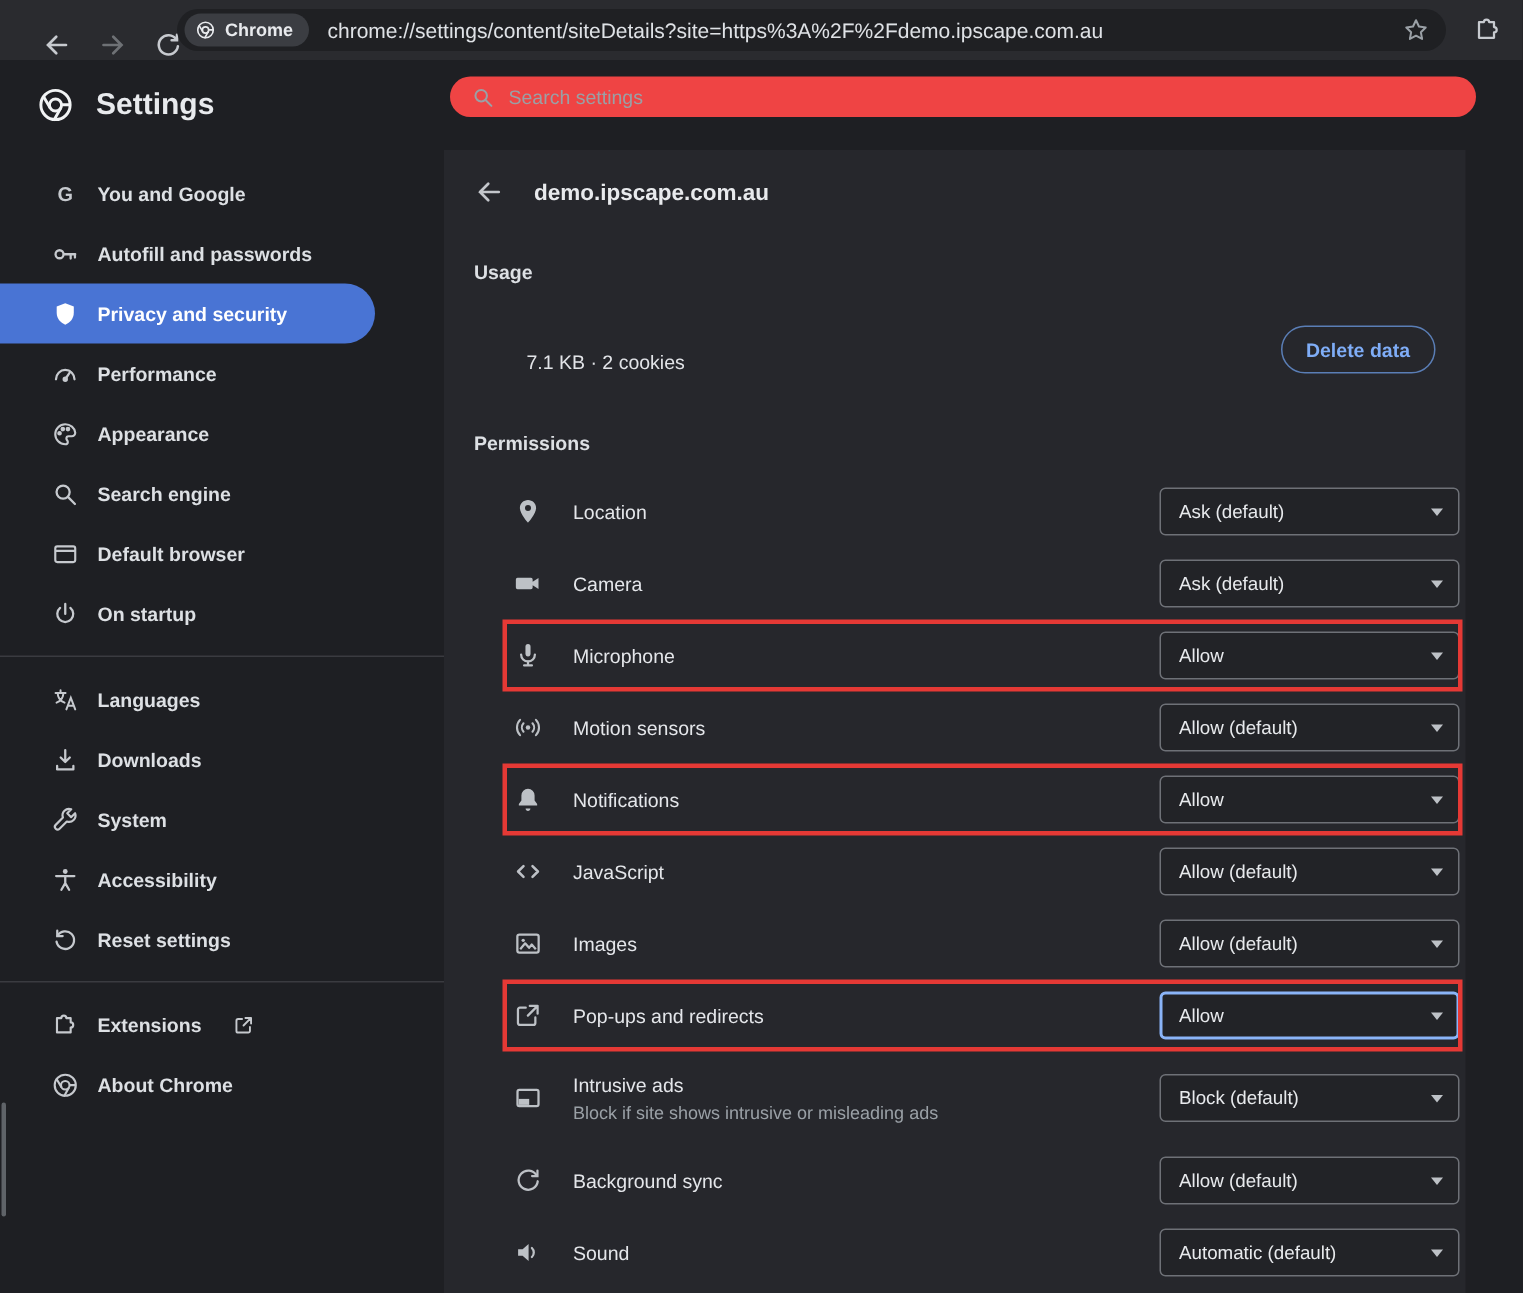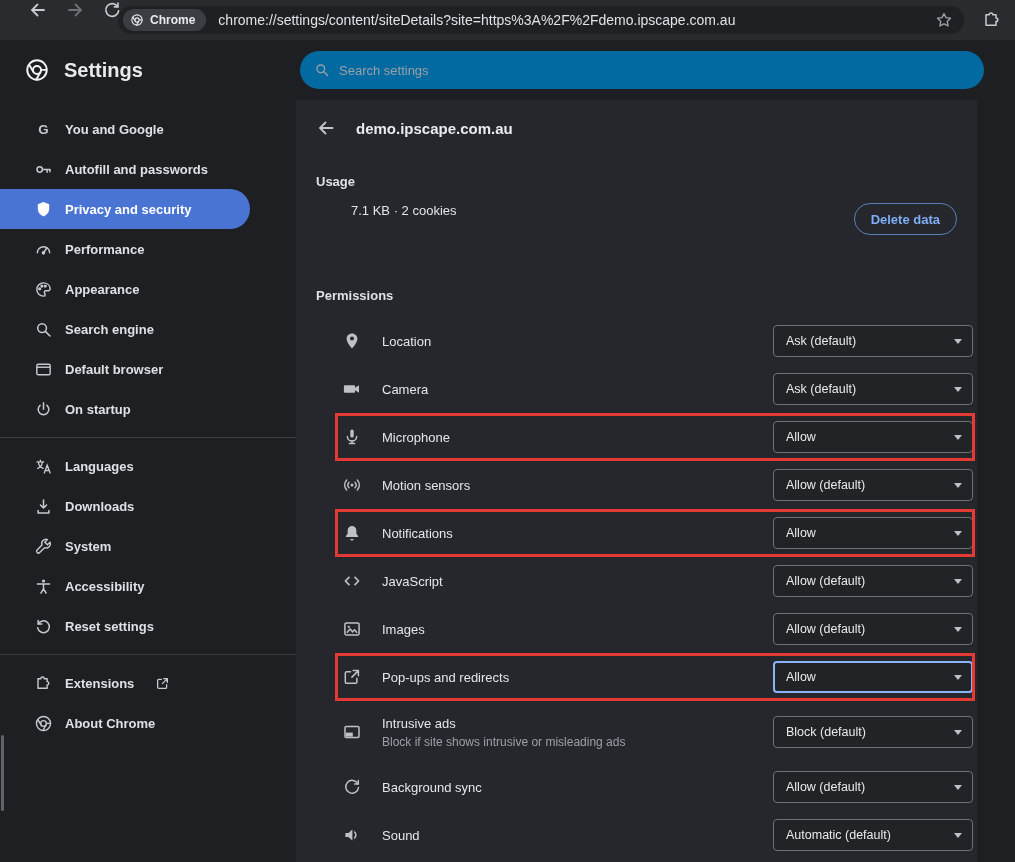--- a/index.html
+++ b/index.html
@@ -2,40 +2,40 @@
 <html><head>
 <meta charset="utf-8">
 <style>
   * { margin:0; padding:0; box-sizing:border-box; }
   html,body { width:1015px; height:862px; overflow:hidden; background:#1e1f23;
     font-family:"Liberation Sans", sans-serif; color:#e8eaed; }
   svg { display:block; }
 
   
   .topbar { position:absolute; left:0; top:0; width:1015px; height:40px;
-    background:#2a2b2f; display:flex; align-items:flex-start; padding-left:28px; }
+    background:#2a2b2f; display:flex; align-items:flex-end; padding-left:28px; }
   .navbtn { width:20px; height:20px; margin-right:17px; color:#c7cacf; cursor:pointer; }
   .navbtn.dim { color:#6e7175; }
   .omnibox { position:absolute; left:118px; top:6px; width:846px; height:28px;
     background:#1f2023; border-radius:14px; display:flex; align-items:center; }
   .chip { margin-left:5px; background:#3b3d42; border-radius:12px; height:22px;
     display:flex; align-items:center; gap:6px; padding:0 11px 0 7px;
     font-size:12px; font-weight:700; color:#e8eaed; }
   .chip svg { width:14px; height:14px; color:#e8eaed; }
   .url { margin-left:12px; font-size:14px; color:#dfe2e6; white-space:nowrap; }
   .star { margin-left:auto; margin-right:11px; width:18px; height:18px; color:#9aa0a6; }
   .puzzle { position:absolute; right:13px; top:10px; width:20px; height:20px; color:#c7cacf; }
 
   
   .app-header { position:absolute; left:0; top:40px; width:1015px; height:60px;
     background:#1e1f23; display:flex; align-items:center; }
   .app-logo { margin-left:24px; width:26px; height:26px; color:#f1f3f4; }
   .app-title { margin-left:14px; font-size:20px; font-weight:700; color:#e8eaed; }
-  .searchbox { position:absolute; left:300px; top:51px; width:684px; height:38px;
-    background:#0369a1; border-radius:19px; display:flex; align-items:center;
+  .searchbox { position:absolute; left:300px; top:51px; width:684px; height:27px;
+    background:#ef4444; border-radius:19px; display:flex; align-items:center;
     padding:0 14px; gap:9px; }
   .searchbox svg { width:16px; height:16px; color:#9aa0a6; flex:none; }
   .searchbox input { flex:1; background:transparent; border:none; outline:none;
     color:#e8eaed; font-size:13px; font-family:"Liberation Sans", sans-serif; }
   .searchbox input::placeholder { color:#9aa0a6; }
 
   
   .sidebar { position:absolute; left:0; top:100px; width:296px; bottom:0; padding-top:9px; }
   .nav-item { width:250px; height:40px; display:flex; align-items:center;
     padding-left:34px; gap:12px; border-radius:0 20px 20px 0; cursor:pointer;
@@ -49,21 +49,21 @@
     background:#5f6368; border-radius:2px; }
 
   
   .card { position:absolute; left:296px; top:100px; width:681px; bottom:0;
     background:#26272c; }
   .site-header { display:flex; align-items:center; padding:14px 20px 0 20px; height:42px; gap:20px;text-align:center; }
   .back-btn { width:20px; height:20px; color:#c3c6cb; cursor:pointer; }
   .site-title { font-size:15px; font-weight:700; color:#e8eaed; }
   .section-label { margin:0 20px; font-size:13px; font-weight:700; color:#dde0e4; }
   .usage-label { margin-top:32px; }
-  .usage-row { display:flex; align-items:flex-start; height:46px; margin:14px 20px 0 20px;
+  .usage-row { display:flex; align-items:flex-end; height:46px; margin:14px 20px 0 20px;
     padding-left:35px; }
   .usage-summary { font-size:13px; color:#e2e4e8; }
   .pill-button { margin-left:auto; height:32px; padding:0 16px; border-radius:16px;
     border:1px solid #5a7eb6; background:transparent; color:#7fadf7; font-size:13px;
     font-weight:700; font-family:"Liberation Sans", sans-serif; cursor:pointer; }
   .perm-header { display:flex; align-items:center; height:32px; margin:30px 20px 0 20px; }
   .perm-list { margin-top:6px; }
   .perm-row { position:relative; display:flex; align-items:center; height:48px;
     margin:0 4px; padding-left:42px; }
   .perm-row.tall { height:62px; }

